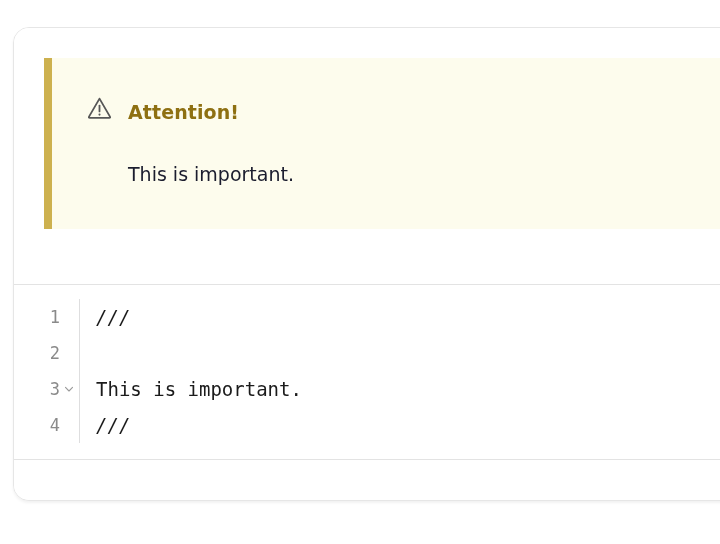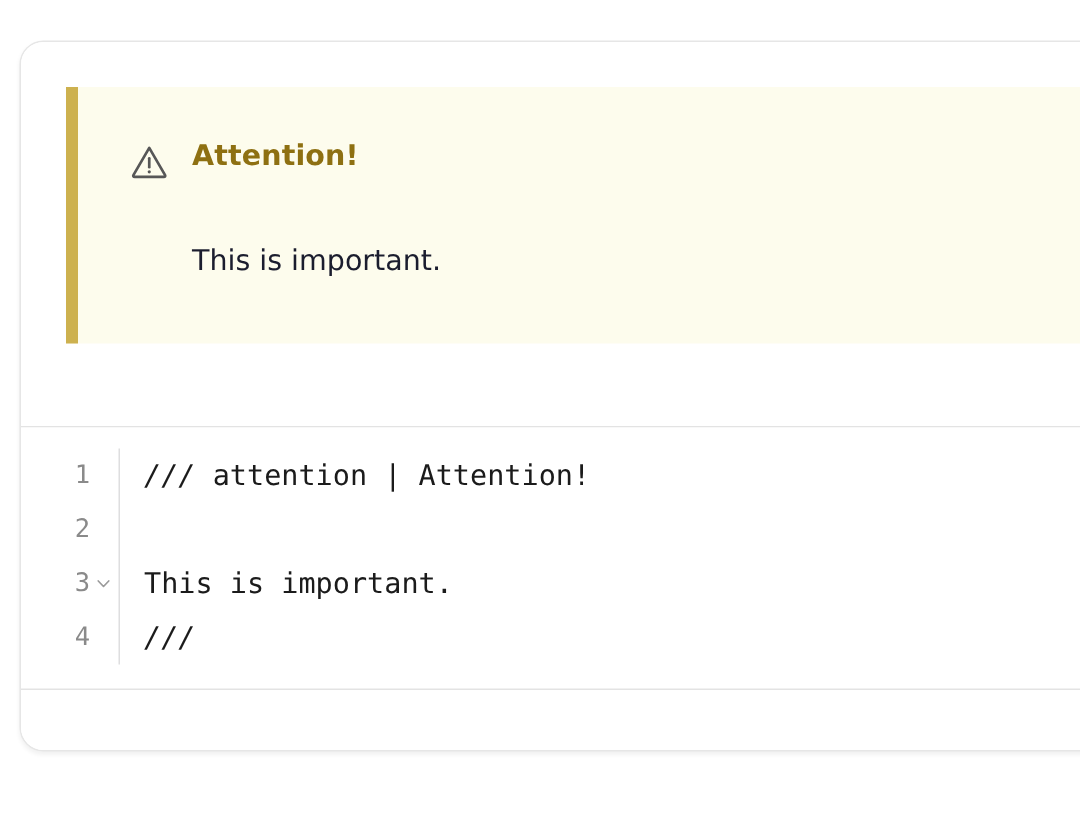--- a/index.html
+++ b/index.html
@@ -49,21 +49,21 @@
     border-left: 8px solid #cdb14f;
     box-sizing: border-box;
     display: block;
   }
 
   .callout-head {
     position: absolute;
     left: 34px;
     top: 37px;
     display: flex;
-    align-items: flex-start;
+    align-items: flex-end;
     gap: 15px;
   }
 
   .warn-icon {
     width: 27px;
     height: 27px;
     display: block;
     flex: none;
   }
 
@@ -208,21 +208,21 @@
           </svg>
         </div>
         <div class="gutter-row">
           <span class="gutter-num">4</span>
           <span class="fold-spacer"></span>
         </div>
       </div>
 
       <div class="code-lines">
         <div class="code-row">
-          <span class="tok-marker">///</span><span class="tok-plain"> attention | Attention!</span>
+          <span class="tok-marker">///</span>
         </div>
         <div class="code-row">
           <span class="tok-marker"></span><span class="tok-plain"></span>
         </div>
         <div class="code-row">
           <span class="tok-marker"></span><span class="tok-plain">This is important.</span>
         </div>
         <div class="code-row">
           <span class="tok-marker">///</span><span class="tok-plain"></span>
         </div>

